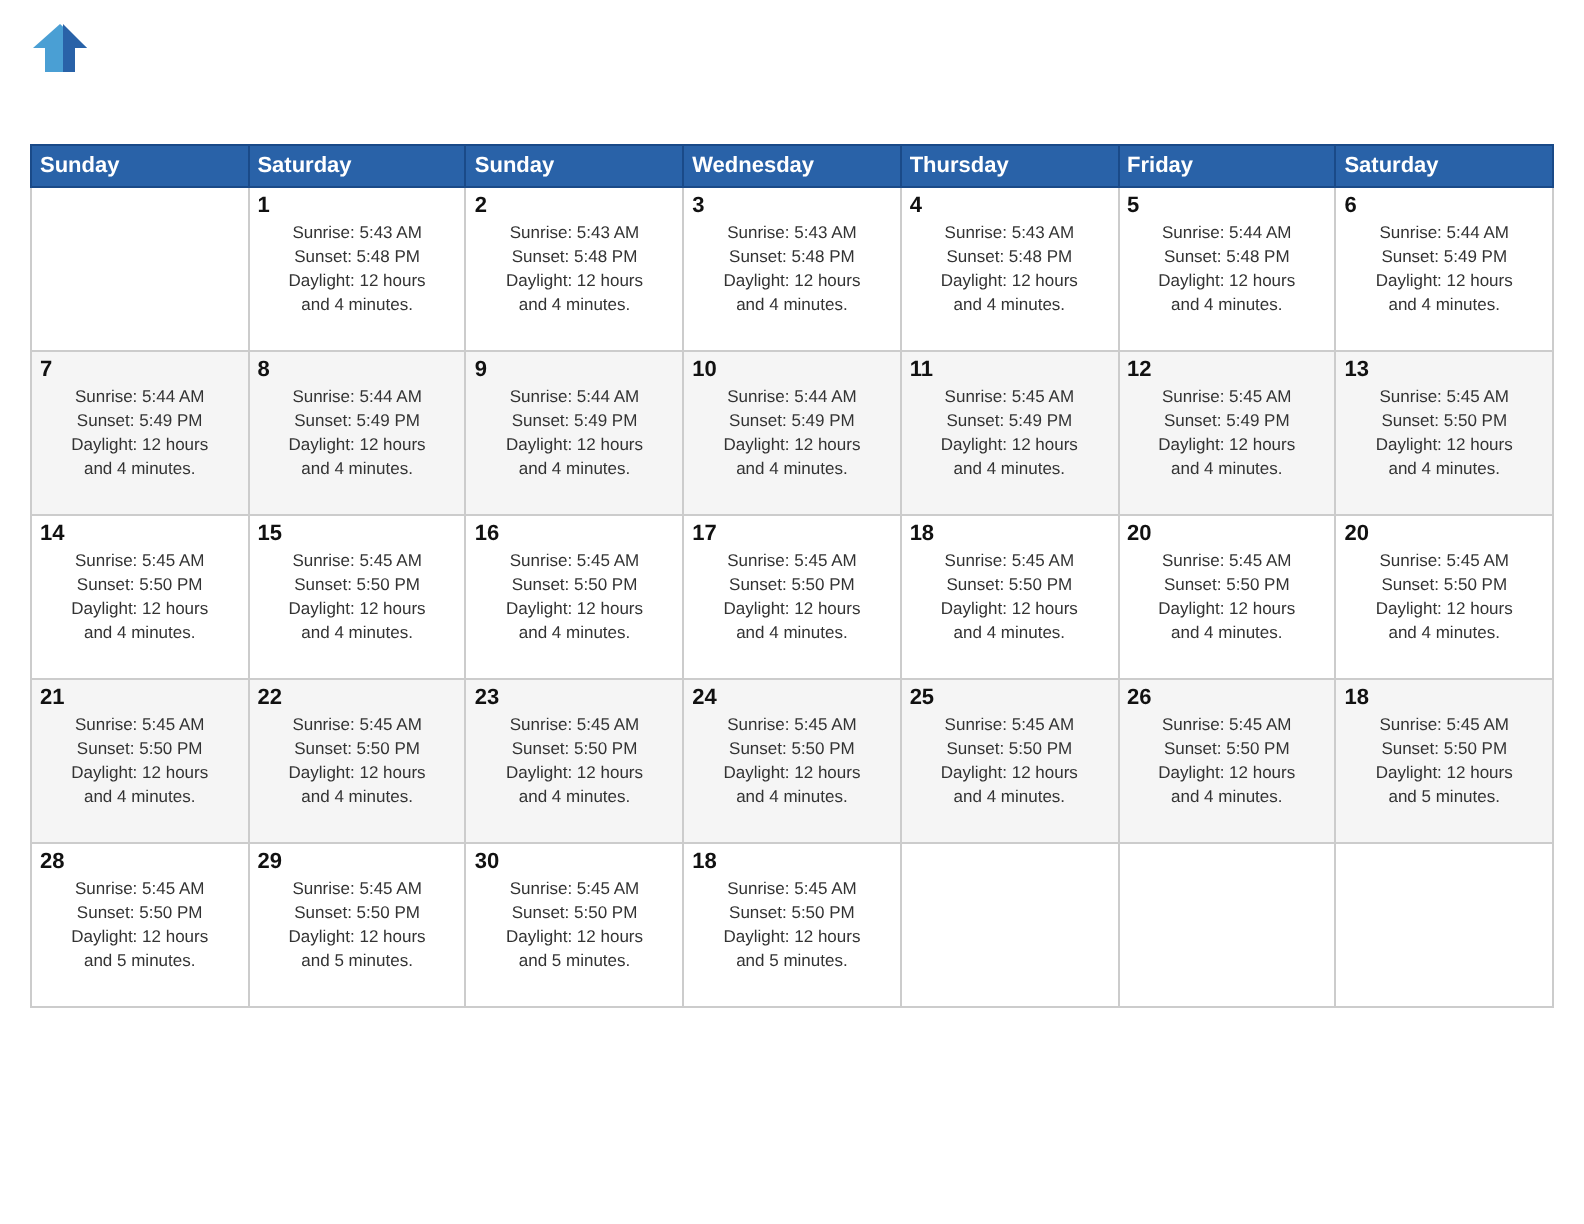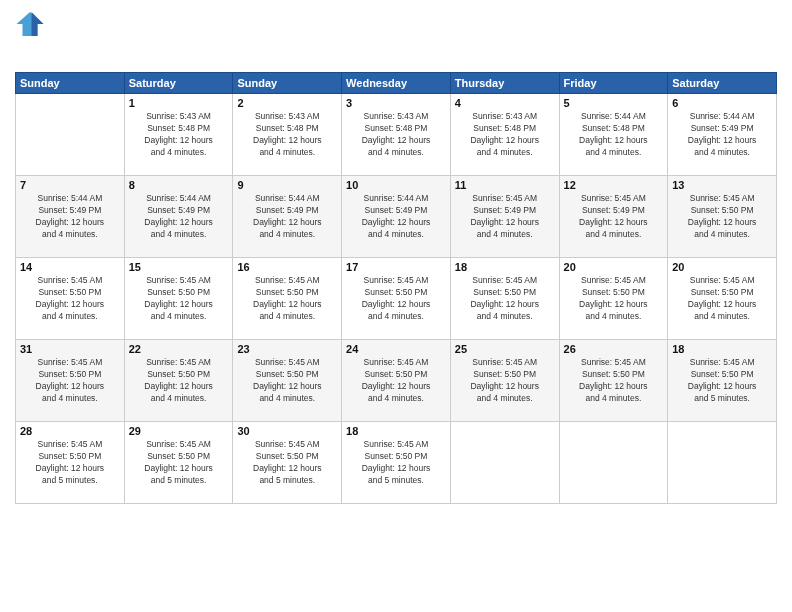--- a/index.html
+++ b/index.html
@@ -276,21 +276,21 @@
           <td>
             <span class="day-number">20</span>
             <div class="cell-info" style="white-space: pre-line;">Sunrise: 5:45 AM
 Sunset: 5:50 PM
 Daylight: 12 hours
 and 4 minutes.</div>
           </td>
         </tr>
         <tr>
           <td>
-            <span class="day-number">31</span>
+            <span class="day-number">21</span>
             <div class="cell-info" style="white-space: pre-line;">Sunrise: 5:45 AM
 Sunset: 5:50 PM
 Daylight: 12 hours
 and 4 minutes.</div>
           </td>
           <td>
             <span class="day-number">22</span>
             <div class="cell-info" style="white-space: pre-line;">Sunrise: 5:45 AM
 Sunset: 5:50 PM
 Daylight: 12 hours

